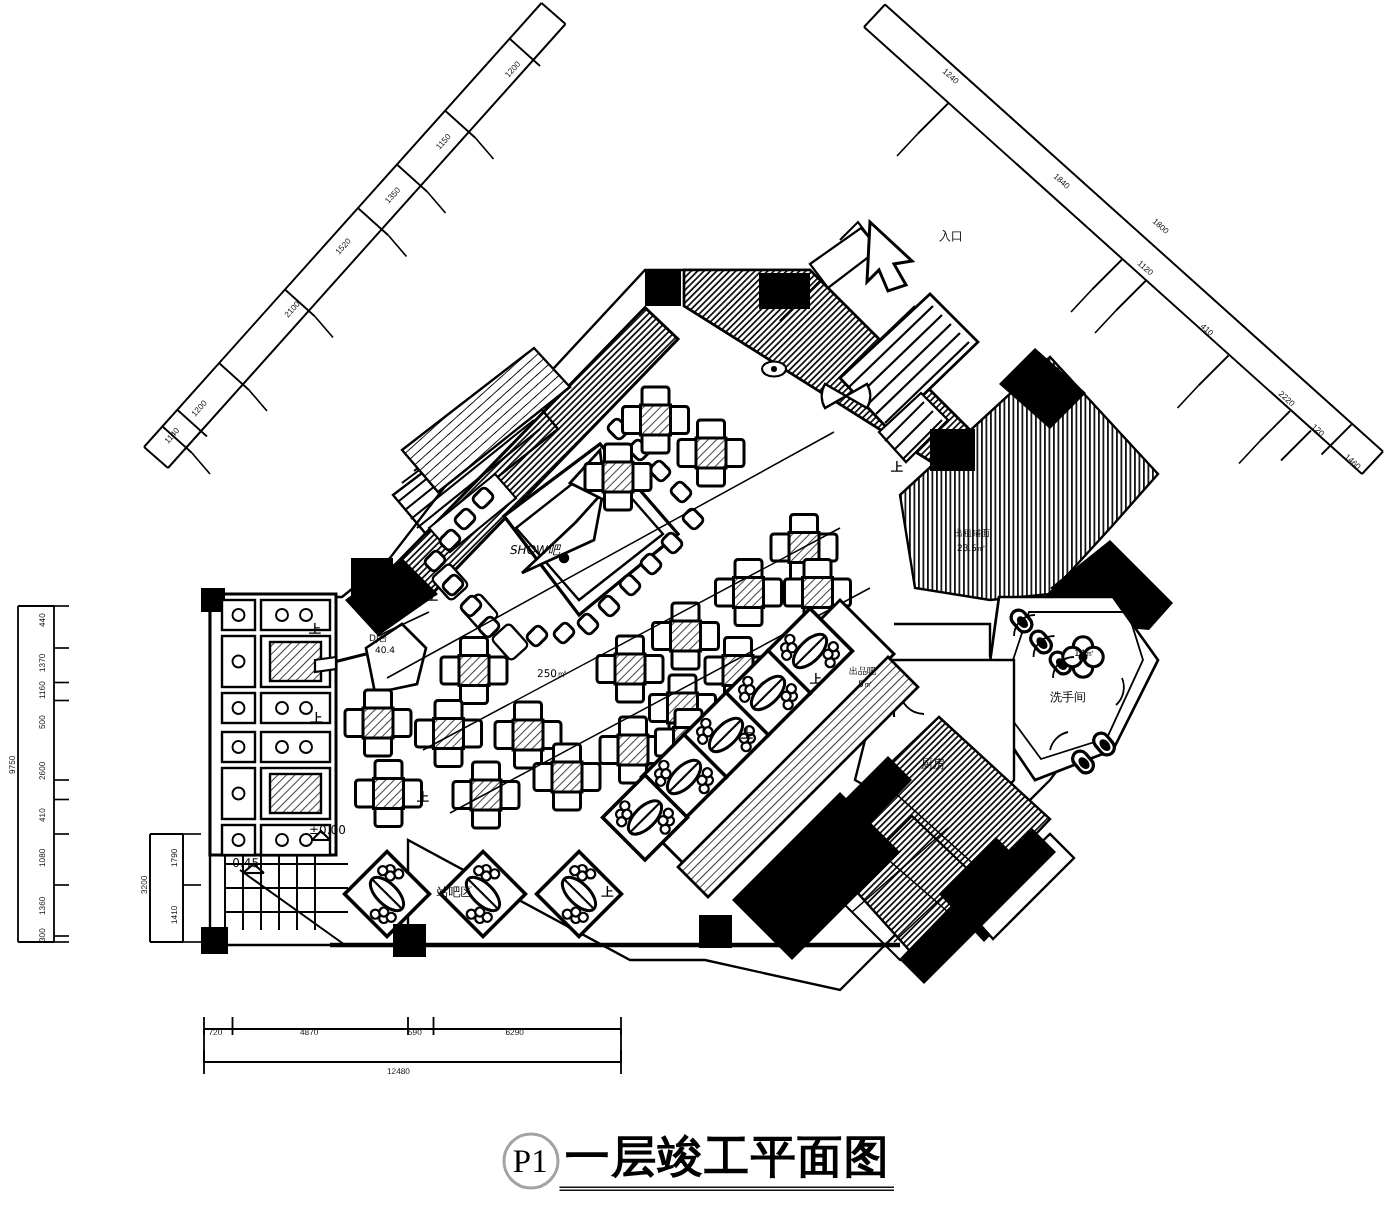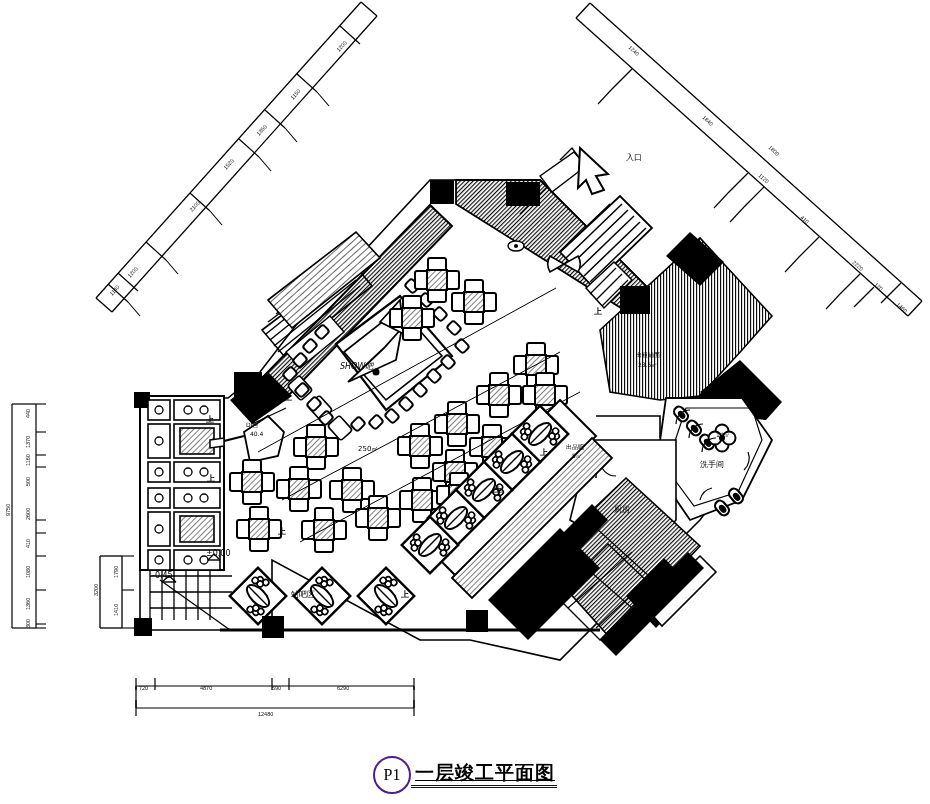--- a/index.html
+++ b/index.html
@@ -10,32 +10,31 @@
     color:#000;
   }
   #plan-root{position:absolute;left:0;top:0;width:930px;height:804px;}
   svg#plan-svg{position:absolute;left:0;top:0;width:930px;height:804px;display:block;}
   .title-block{
     position:absolute;left:0;bottom:10px;width:930px;
     text-align:center;
   }
   .title-inner{display:inline-flex;align-items:center;gap:0px;}
   .sheet-circle{
-    width:34px;height:34px;border:2px solid #4c1d95;border-radius:50%;
+    width:34px;height:34px;border:2px solid #a3a3a3;border-radius:50%;
     display:flex;align-items:center;justify-content:center;
     font-family:"Liberation Serif","DejaVu Serif",serif;
-    font-size:16px;line-height:1;letter-spacing:0px;
+    font-size:22px;line-height:1;letter-spacing:0px;
   }
   .title-text{
     font-family:"DejaVu Sans","Liberation Sans",sans-serif;
-    font-size:19px;font-weight:700;letter-spacing:1px;
+    font-size:30px;font-weight:700;letter-spacing:1px;
     padding:0 2px 2px 4px;
     border-bottom:3px double #111;
     line-height:1.15;
-    text-decoration:underline;
   }
   .plan-label{
     position:absolute;
     font-family:"DejaVu Sans","Liberation Sans",sans-serif;
     color:#000;white-space:nowrap;pointer-events:none;
   }
   .lbl-room{font-size:8px;}
   .lbl-area{font-size:7px;}
   .lbl-tiny{font-size:6px;}
   .lbl-elev{font-size:8px;}

